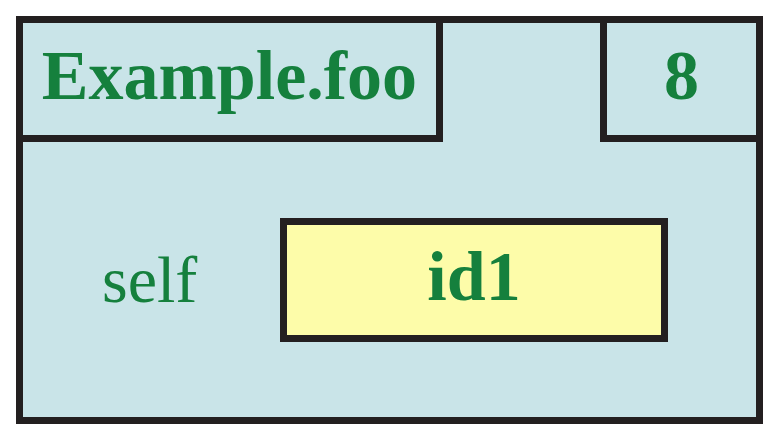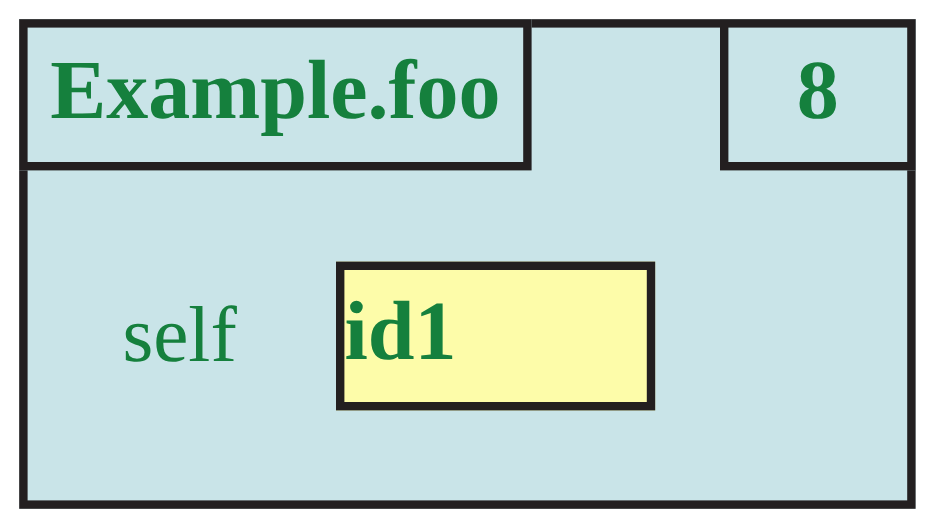--- a/index.html
+++ b/index.html
@@ -68,25 +68,26 @@
     height: 124px;
     display: flex;
     align-items: center;
     font-size: 66px;
     line-height: 1;
     white-space: nowrap;
   }
   .value-box {
     left: 280px;
     top: 218px;
-    width: 266px;
+    width: 388px;
     height: 124px;
     background: #fdfca9;
     display: flex;
     align-items: center;
+    justify-content: center;
   }
   .value-label {
     font-weight: bold;
     font-size: 70px;
     line-height: 1;
     padding-bottom: 6px;
   }
 </style>
 </head>
 <body>

